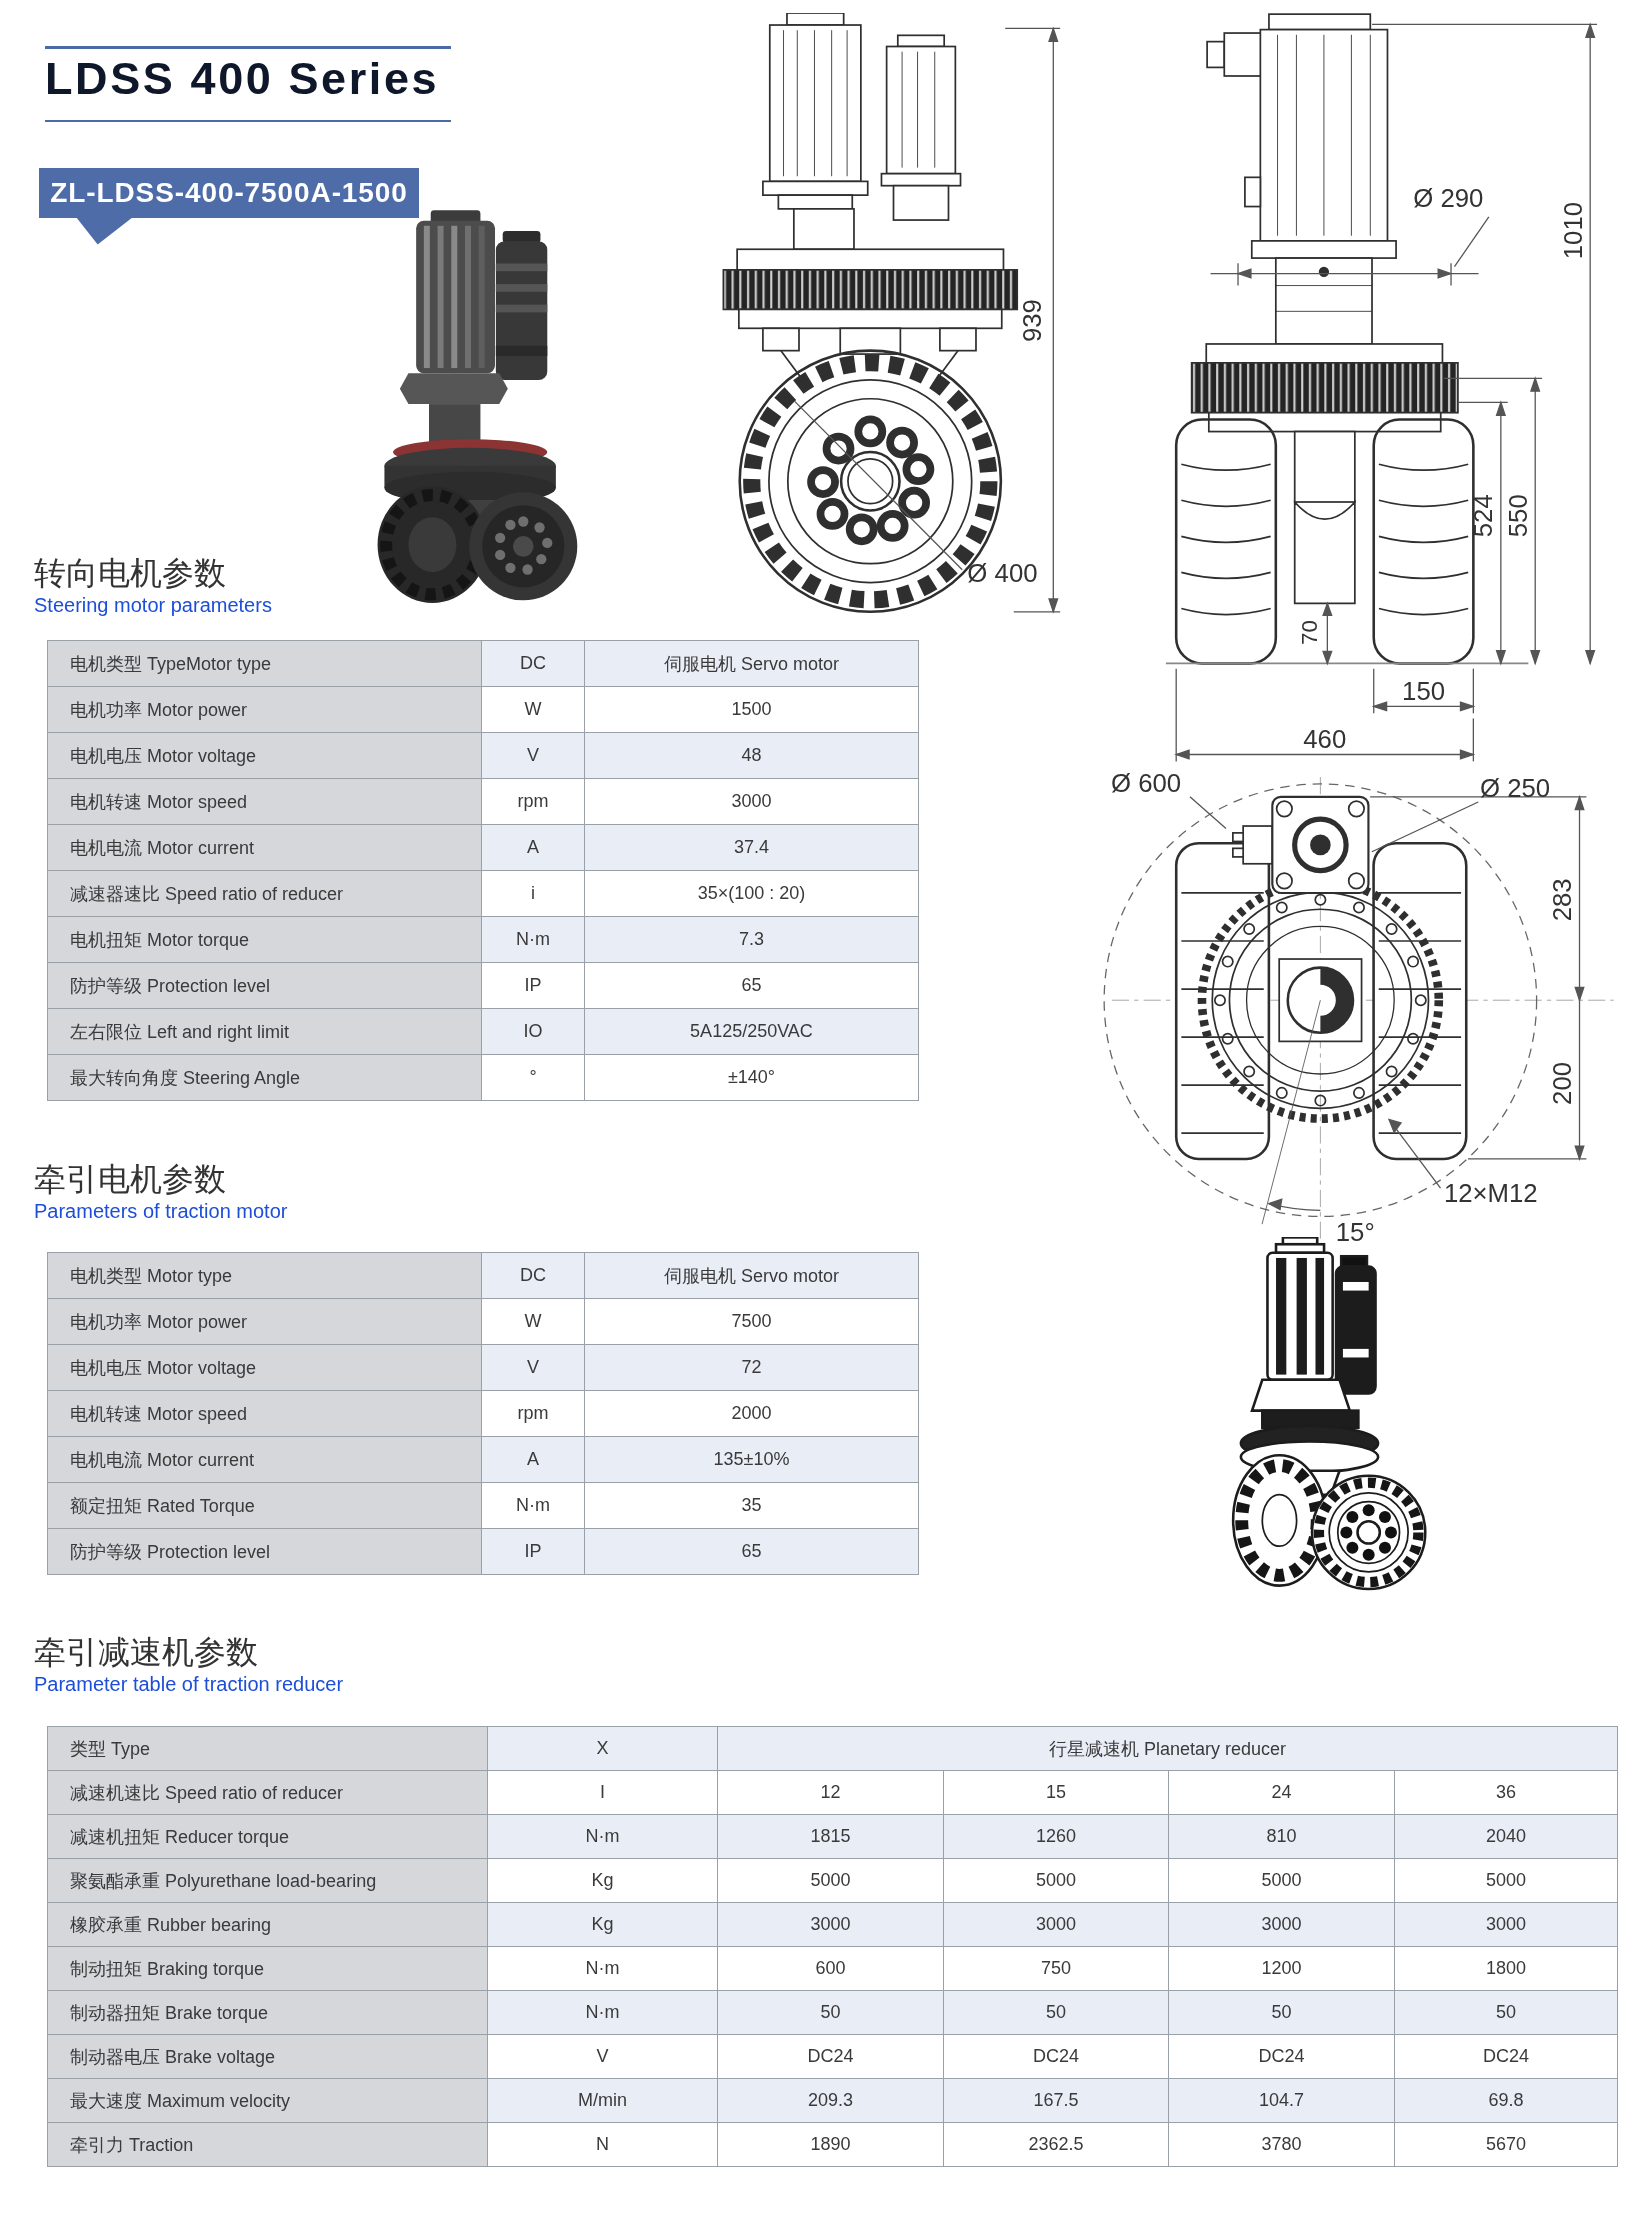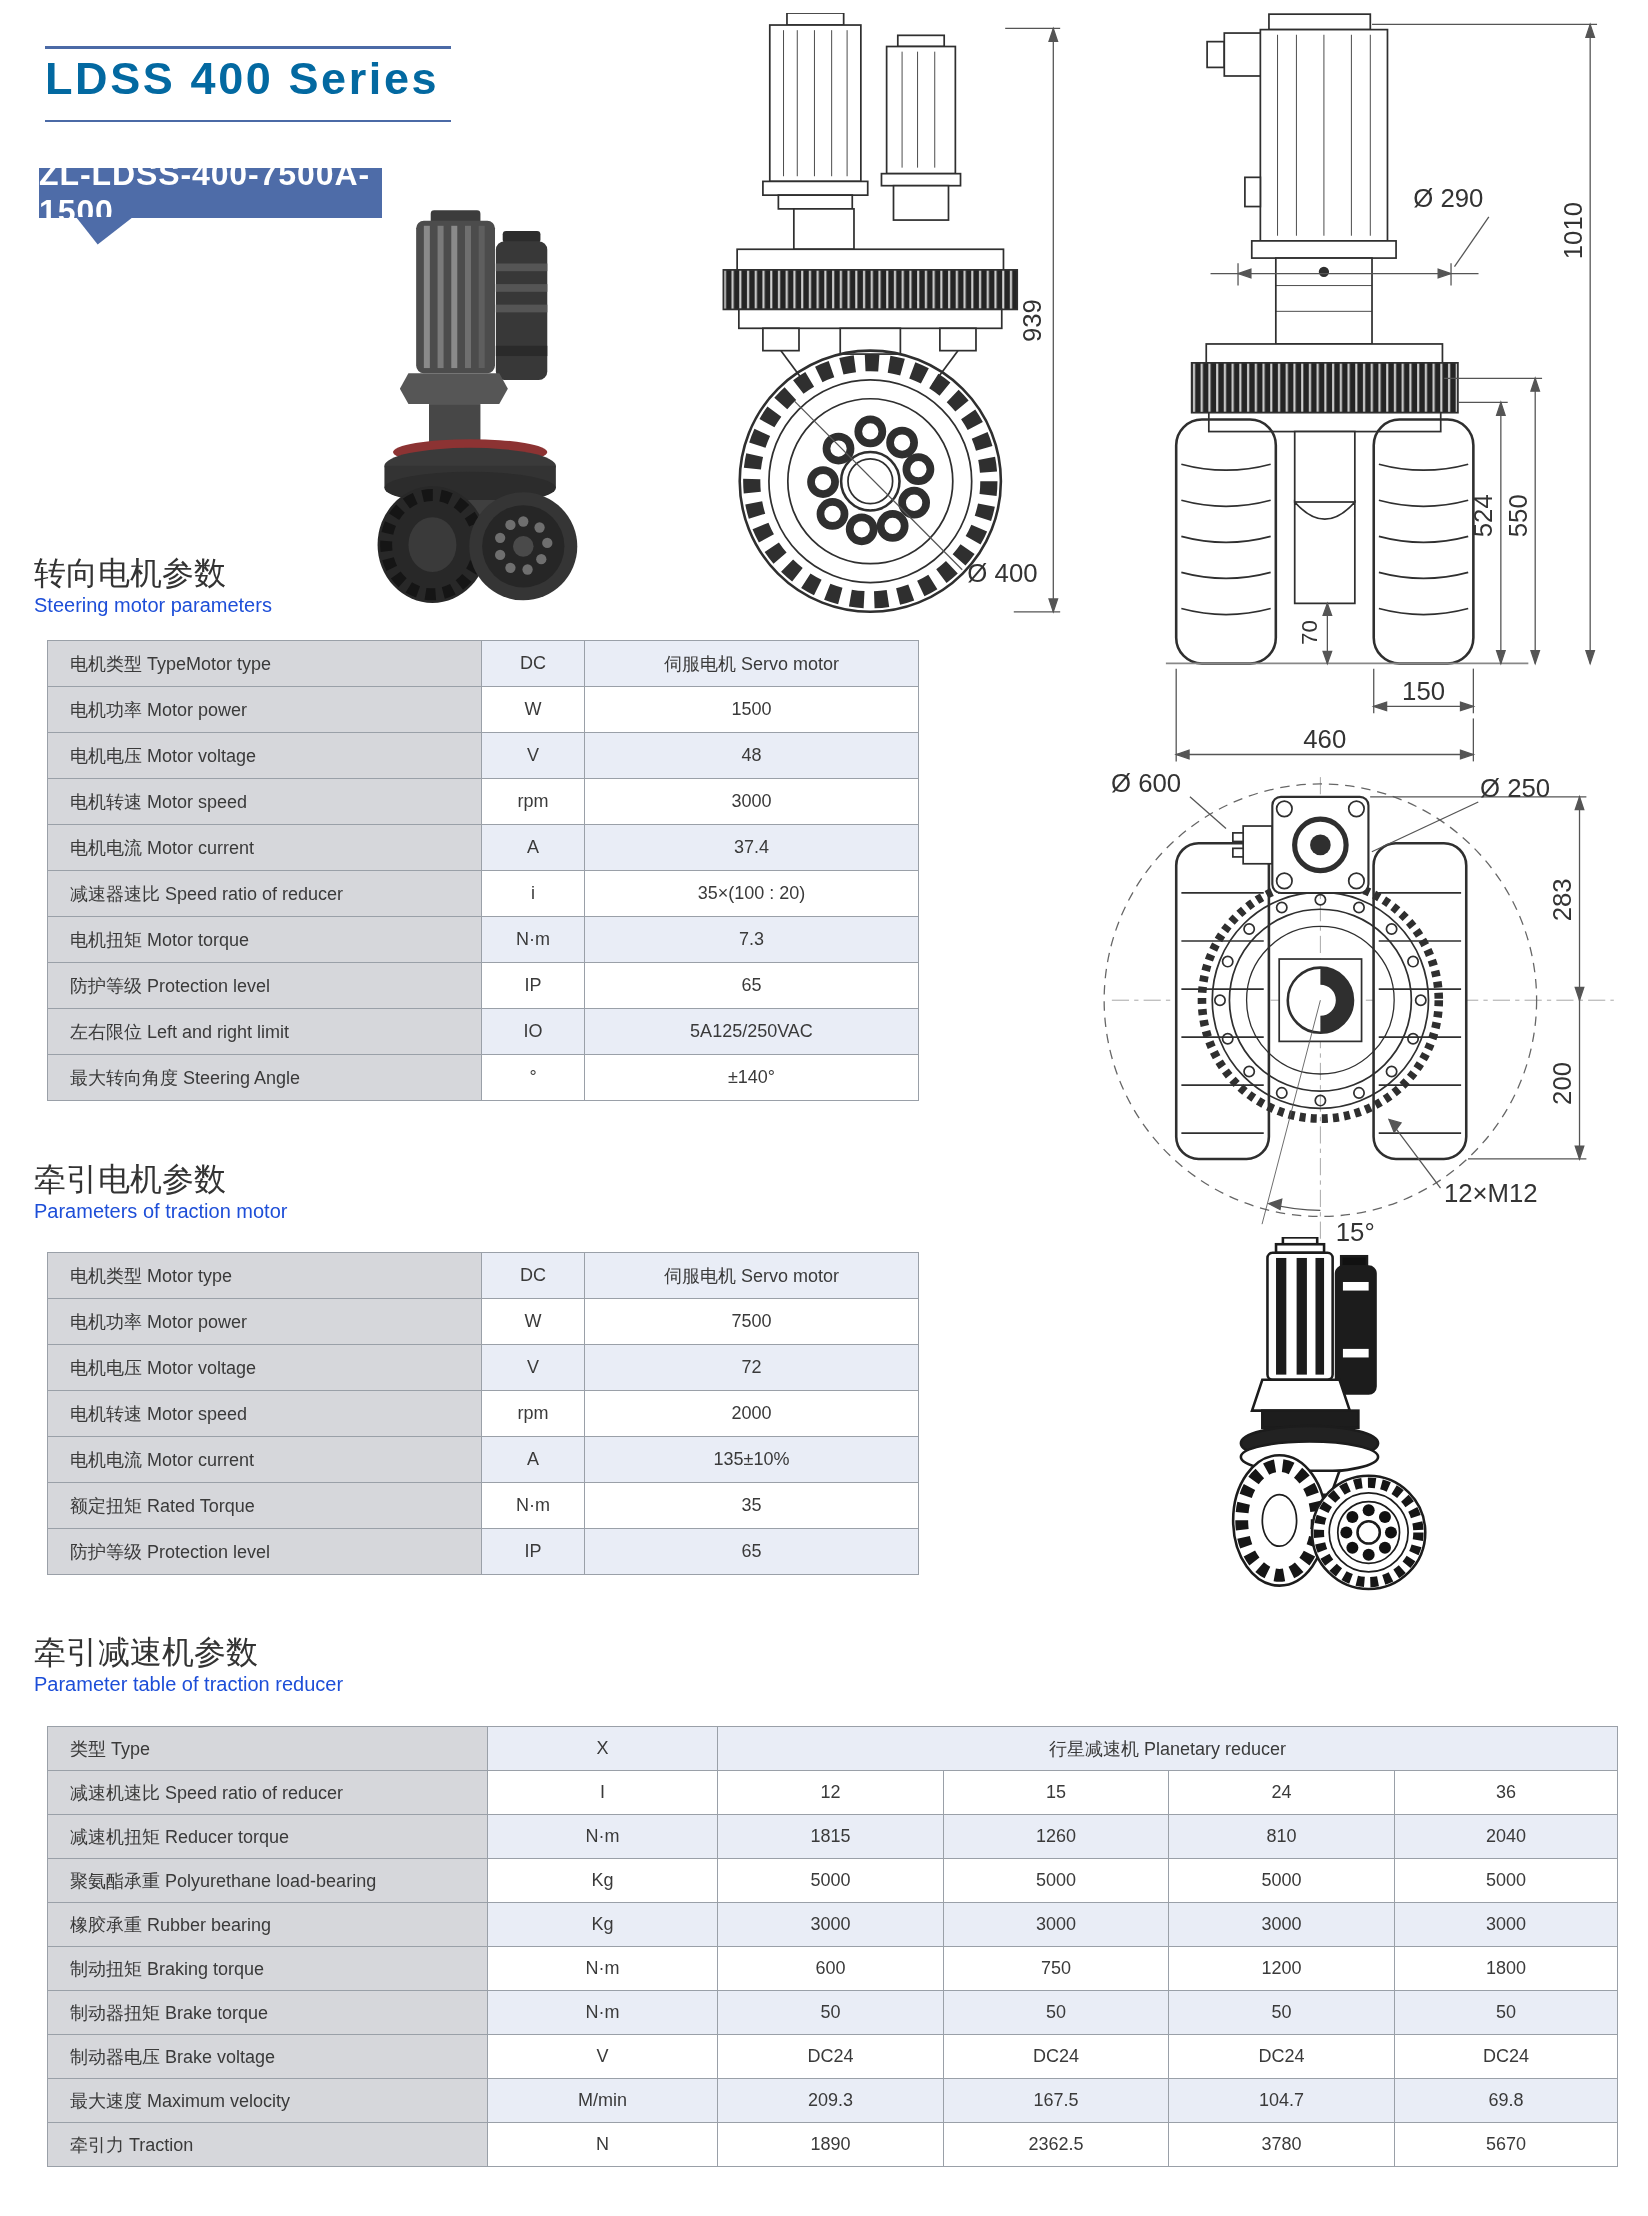--- a/index.html
+++ b/index.html
@@ -1,22 +1,22 @@
 <!DOCTYPE html>
 <html style="font-size:13.7px"><head>
 <meta charset="utf-8">
 <style>
   html,body{margin:0;padding:0;background:#ffffff;}
   .page{position:relative;width:1649px;height:2216px;background:#fff;overflow:hidden;
         font-family:"Liberation Sans","DejaVu Sans",sans-serif;color:#3a3a3a;}
   .rule{position:absolute;height:2.6px;background:#4b6aa6;}
   .page-title{position:absolute;left:45px;top:53px;font-size:45px;font-weight:bold;
-              color:#0369a1;letter-spacing:2.6px;white-space:nowrap;}
-  .model-badge{position:absolute;left:39px;top:168px;width:343px;height:50px;background:#4e6ca8;
-               color:#fff;font-size:32px;font-weight:bold;display:flex;align-items:center;
+              color:#0f172a;letter-spacing:2.6px;white-space:nowrap;}
+  .model-badge{position:absolute;left:39px;top:168px;width:380px;height:50px;background:#4e6ca8;
+               color:#fff;font-size:28px;font-weight:bold;display:flex;align-items:center;
                justify-content:center;letter-spacing:0.9px;}
   .badge-tail{position:absolute;left:76px;top:217px;width:57px;height:27.5px;background:#4e6ca8;
               clip-path:polygon(0 0,100% 0,38% 100%);}
   .sec-head{position:absolute;line-height:1.25;}
   .sec-head .zh{font-size:32px;color:#333;}
   .sec-head .en{font-size:20px;color:#1d4ed8;}
   table.spec{position:absolute;border-collapse:collapse;table-layout:fixed;
              border:1.7px solid #7e838a;background:#fff;}
   table.spec td{border:0.9px solid #9aa0a8;font-size:18px;color:#3a3a3a;
                 vertical-align:middle;padding:0;overflow:hidden;white-space:nowrap;}

